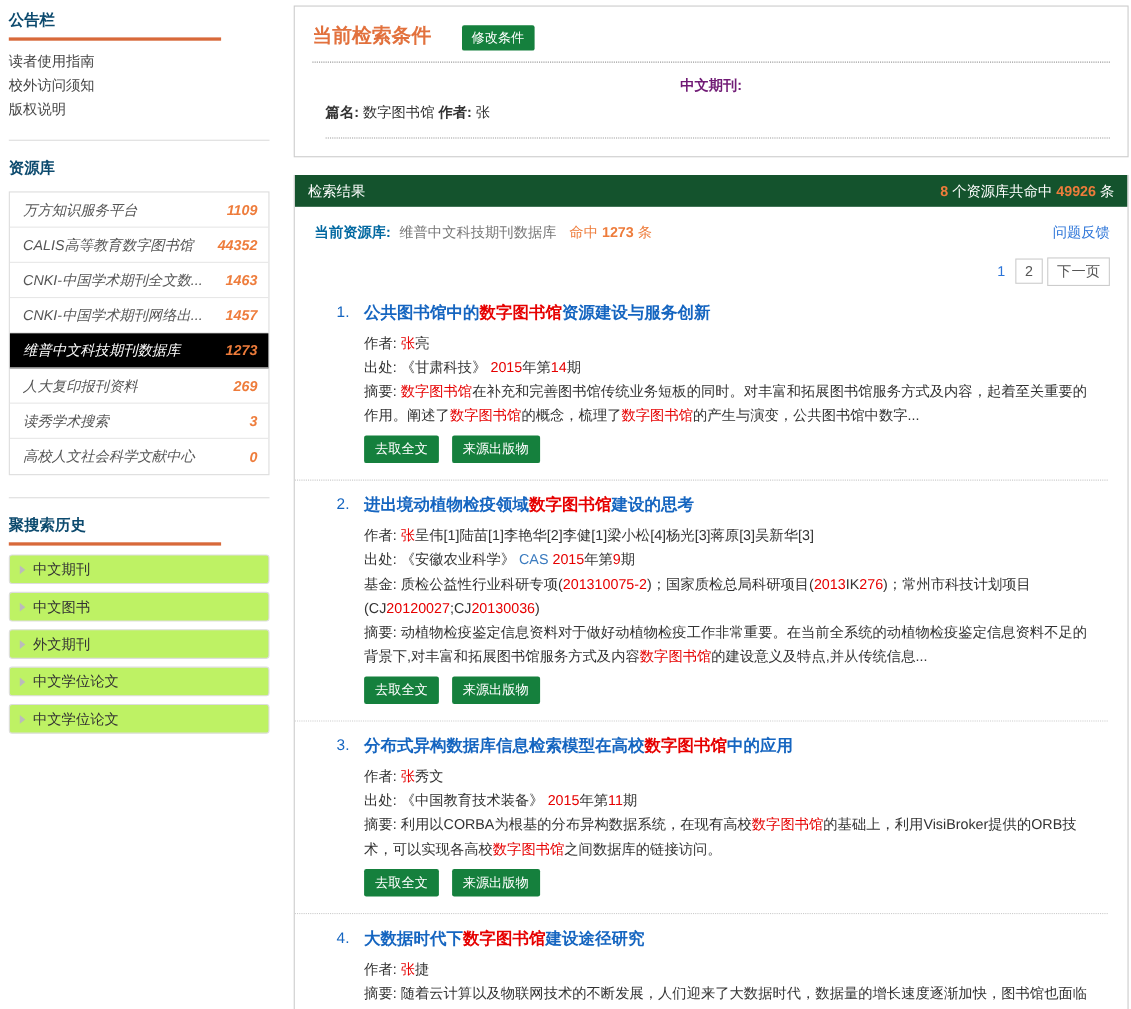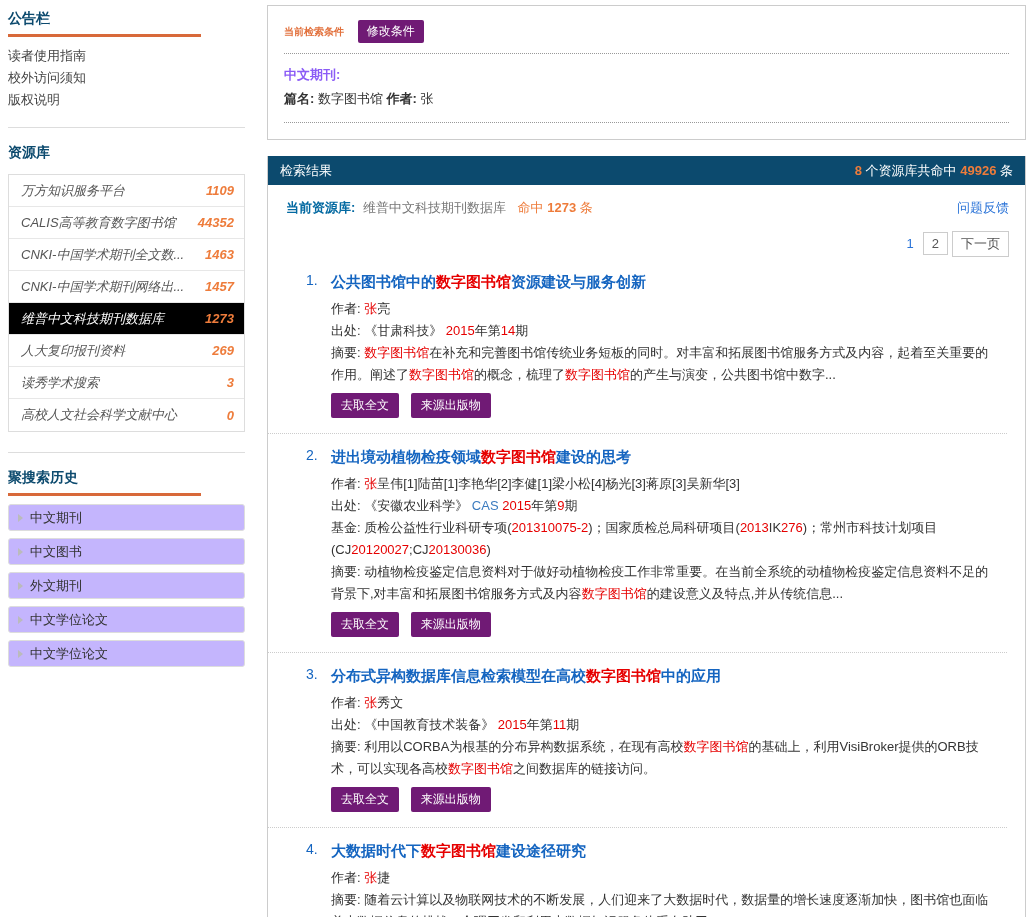--- a/index.html
+++ b/index.html
@@ -21,37 +21,37 @@
   .res-box { border:1px solid #ddd; margin-top:6px; }
   .res-row { display:flex; justify-content:space-between; align-items:center;
     height:32px; padding:0 10px 0 12px; border-bottom:1px solid #e7e7e7; cursor:pointer;font-style:italic; }
   .res-box .res-row:last-child { border-bottom:none; }
   .res-label { color:#555; }
   .res-count { color:#ee7c3b; font-weight:bold; }
   .res-row.selected { background:#000; }
   .res-row.selected .res-label { color:#fff; }
 
   .hist-item { border:1px solid #ddd; border-radius:3px; height:27px; line-height:25px;
-    margin-bottom:7px; padding-left:9px; color:#333; cursor:pointer; background:#c4b5fd; }
+    margin-bottom:7px; padding-left:9px; color:#333; cursor:pointer; background:#bef264; }
   .tri { display:inline-block; width:0; height:0; border-top:4px solid transparent;
     border-bottom:4px solid transparent; border-left:5px solid #bbb; margin-right:7px; }
 
   
   .rightcol { position:absolute; left:267px; top:5px; width:759px; }
 
   .cond-box { border:1px solid #ccc; padding:14px 16px 16px 16px; }
   .cond-head { padding-bottom:10px; border-bottom:1px dotted #999; }
-  .cond-title { color:#e2713d; font-size:10px; font-weight:bold; margin-right:10px; }
-  .btn { display:inline-block; background:#701a75; color:#fff; font-size:12px;
+  .cond-title { color:#e2713d; font-size:18px; font-weight:bold; margin-right:24px; }
+  .btn { display:inline-block; background:#15803d; color:#fff; font-size:12px;
     padding:3px 9px; border-radius:2px; cursor:pointer; }
-  .cond-scope { font-weight:bold; color:#8b5cf6; margin:12px 0 4px 0; }
-  .cond-query { padding-bottom:12px; border-bottom:1px dotted #999; line-height:22px; }
+  .cond-scope { font-weight:bold; color:#701a75; margin:12px 0 4px 0;text-align:center; }
+  .cond-query { padding-bottom:12px; border-bottom:1px dotted #999; line-height:22px;margin-left:12px; }
 
   .results-box { border:1px solid #ccc; border-top:none; margin-top:16px; height:779px; overflow:hidden; }
-  .bar { background:#0c4a6e; height:29px; line-height:29px; color:#fff; display:flex;
+  .bar { background:#14532d; height:29px; line-height:29px; color:#fff; display:flex;
     justify-content:space-between; padding:0 12px; font-size:13px; }
   .bar .c-orange { font-weight:bold; }
 
   .info-row { display:flex; justify-content:space-between; padding:14px 16px 4px 18px; }
   .info-label { font-weight:bold; color:#0369a1; }
   .info-value { color:#777; margin:0 8px 0 4px; }
   .feedback { color:#2b74d8; cursor:pointer; }
 
   .pager { text-align:right; padding:10px 16px 2px 0; }
   .pg { display:inline-block; margin-left:4px; font-size:13px; cursor:pointer; }

